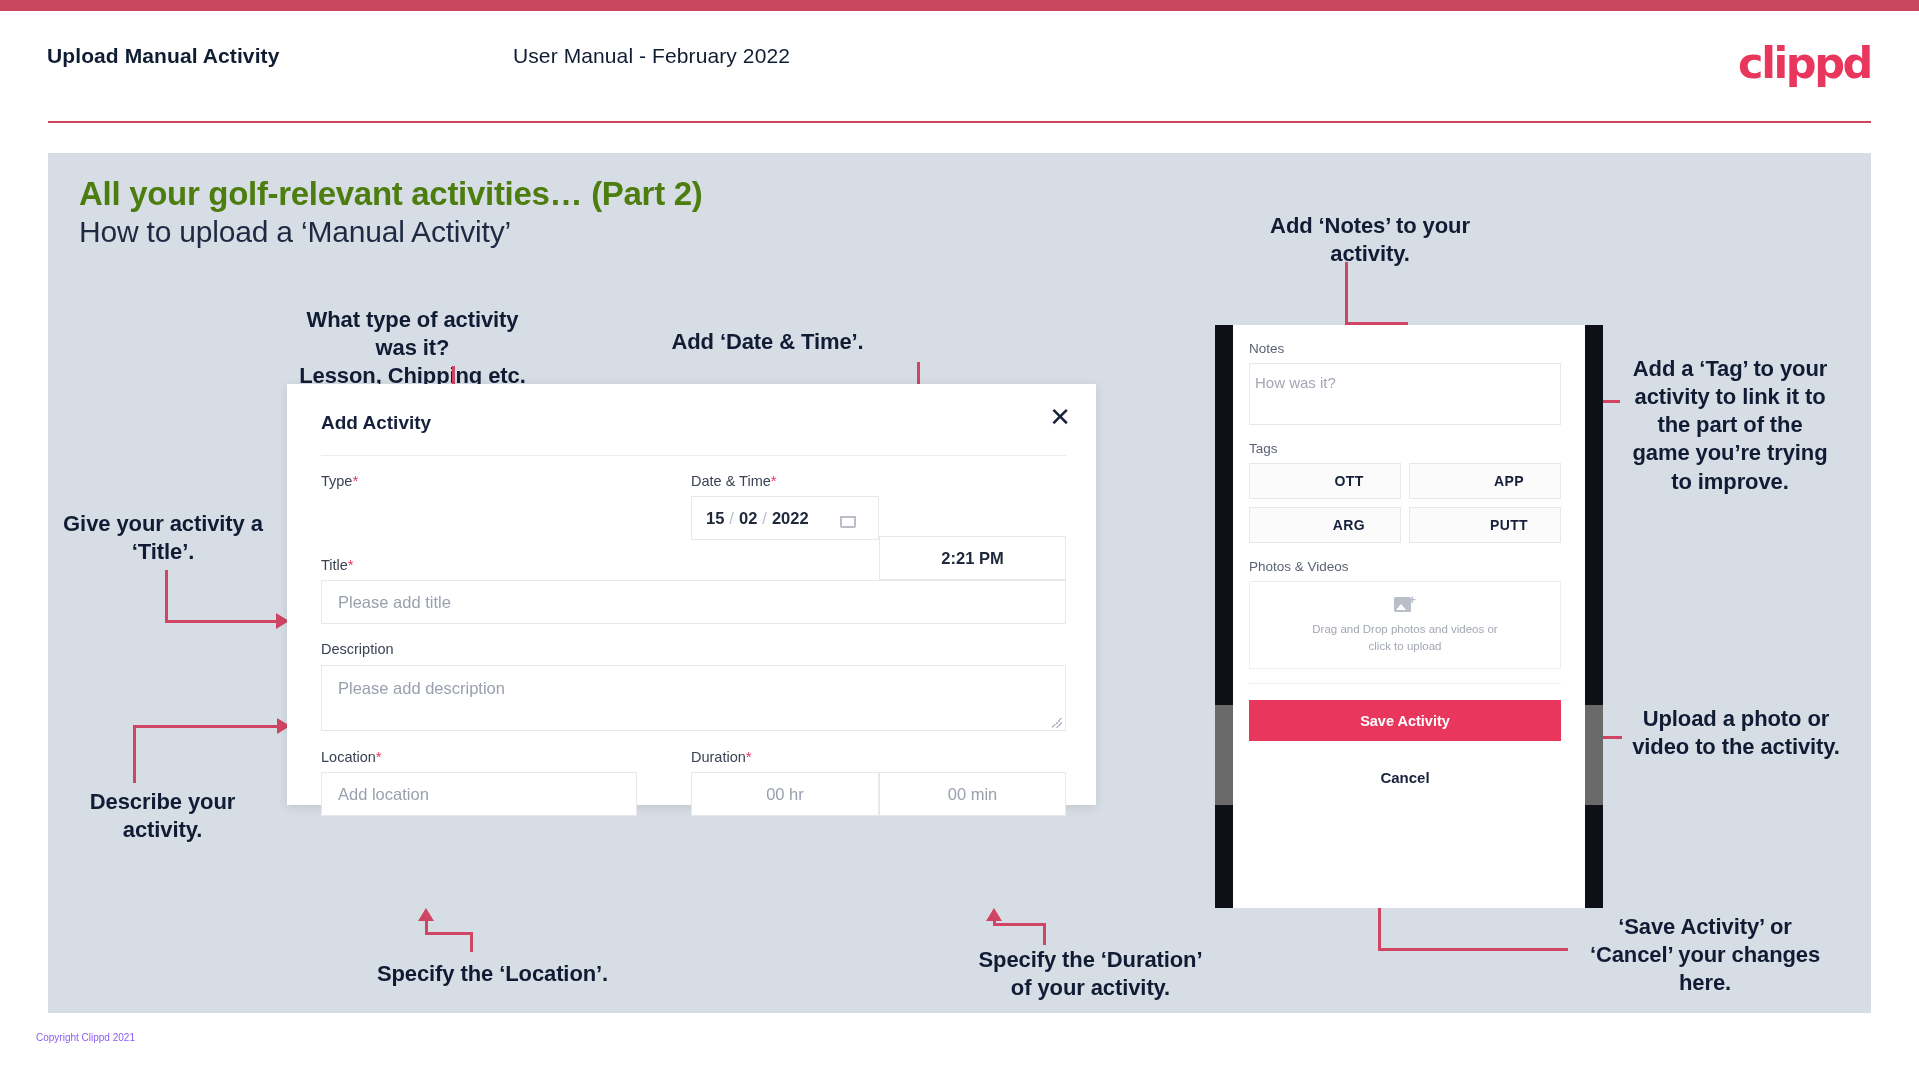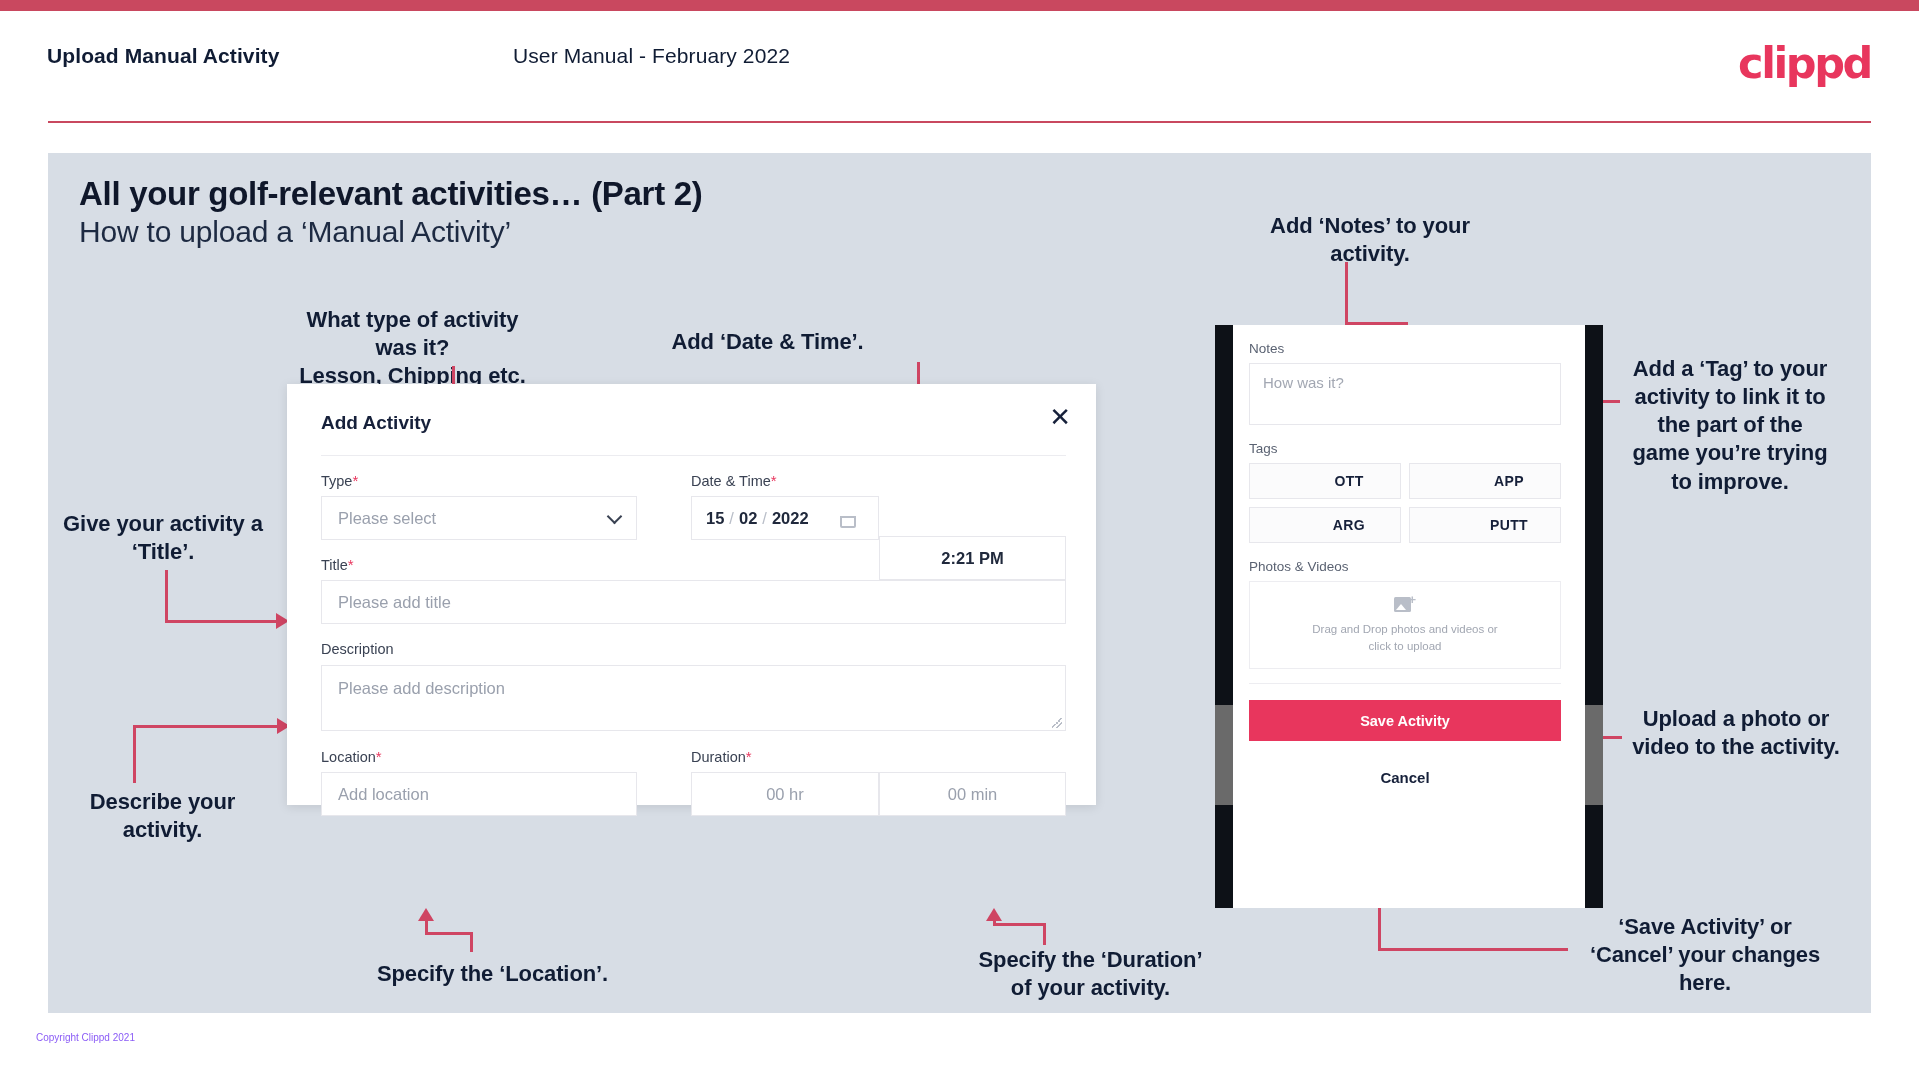--- a/index.html
+++ b/index.html
@@ -37,21 +37,21 @@
     background: #c9485f;
   }
 
   
   .slide {
     position: absolute; left: 48px; top: 153px; width: 1823px; height: 860px;
     background: #d7dde5;
   }
   .slide-h1 {
     position: absolute; left: 31px; top: 22px;
-    font-size: 33px; font-weight: 700; color: #0f172a; letter-spacing: -.3px;
+    font-size: 33px; font-weight: 700; color: #4d7c0f; letter-spacing: -.3px;
   }
   .slide-h2 {
     position: absolute; left: 31px; top: 62px;
     font-size: 30px; font-weight: 400; color: #1d2a42; letter-spacing: -.2px;
   }
 
   
   .anno {
     position: absolute; color: #101c34; font-size: 22px; font-weight: 600;
     line-height: 1.28; letter-spacing: -.1px;
@@ -123,21 +123,21 @@
   .bezel-l, .bezel-r { position: absolute; top: 0; width: 18px; height: 583px; background: #0d1117; }
   .bezel-l { left: 0; } .bezel-r { right: 0; }
   .btn-grey { position: absolute; width: 18px; height: 100px; background: #6a6a6a; top: 380px; }
   .btn-grey.l { left: 0; } .btn-grey.r { right: 0; }
   .scr {
     position: absolute; left: 18px; top: 0; width: 344px; height: 583px;
     background: #ffffff; padding: 16px 16px 0 16px;
   }
   .ph-label { font-size: 13.5px; color: #5a6272; margin-bottom: 7px; }
   .ph-notes {
-    border: 1px solid #e7e7ec; height: 62px; padding: 10px 13px;
+    border: 1px solid #e7e7ec; height: 62px; padding: 10px 5px;
     font-size: 15px; color: #a2a7b2;
   }
   .tag-grid { display: grid; grid-template-columns: 1fr 1fr; gap: 8px; }
   .tag {
     border: 1px solid #e7e7ec; background:#fbfbfc; height: 36px;
     display: flex; align-items: center; justify-content: center;
     font-size: 14px; font-weight: 700; color: #16203a; letter-spacing: .4px; padding-left: 48px;
   }
   .dropzone {
     border: 1px solid #ededf1; height: 88px;
@@ -259,24 +259,20 @@
   <div class="arw arw-u" style="left:1371px; top:846px;"></div>
 
   <div class="dialog">
     <div class="dlg-title">Add Activity</div>
     <div class="dlg-close">✕</div>
     <div class="dlg-rule"></div>
 
     <div class="fld-label" style="left:34px; top:88px;">
       <span>Type</span><span class="req">*</span>
     </div>
-    <div class="inp" style="left:34px; top:112px; width:316px; height:44px;">
-      <span>Please select</span>
-      <span class="chev"></span>
-    </div>
 
     <div class="fld-label" style="left:404px; top:88px;">
       <span>Date &amp; Time</span><span class="req">*</span>
     </div>
     <div class="inp val" style="left:404px; top:112px; width:188px; height:44px; padding:0 14px;">
       <span>15</span>
       <span style="color:#b9bec8; font-weight:400; margin:0 5px;">/</span>
       <span>02</span>
       <span style="color:#b9bec8; font-weight:400; margin:0 5px;">/</span>
       <span>2022</span>

